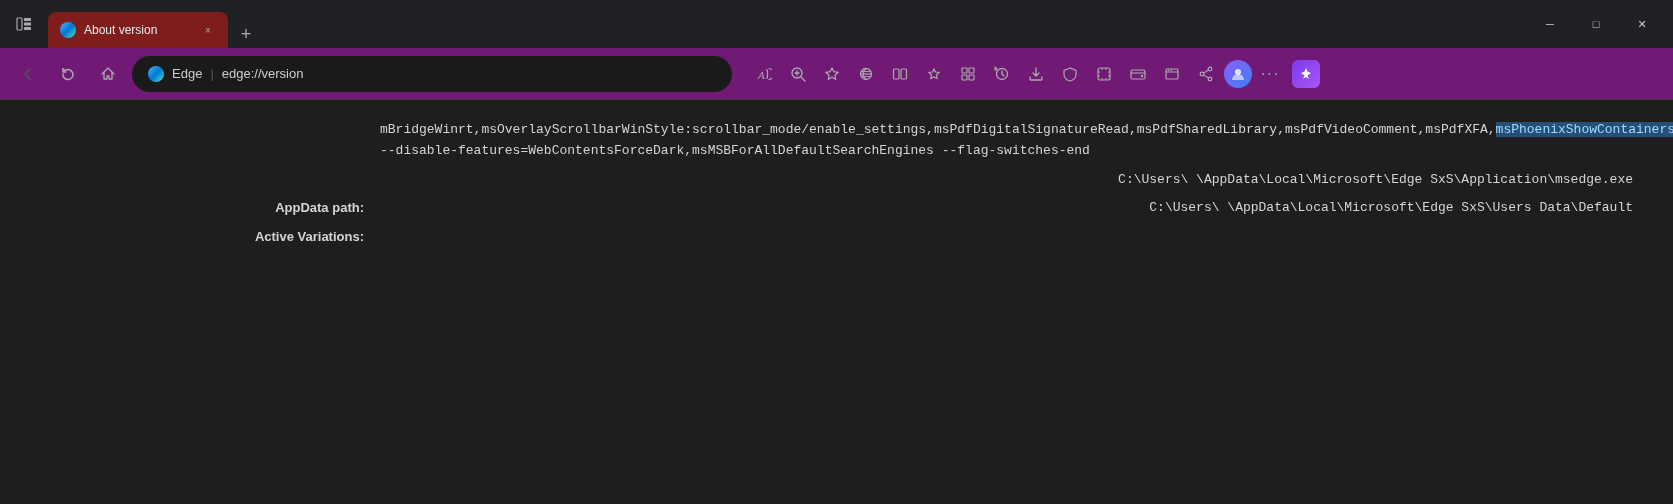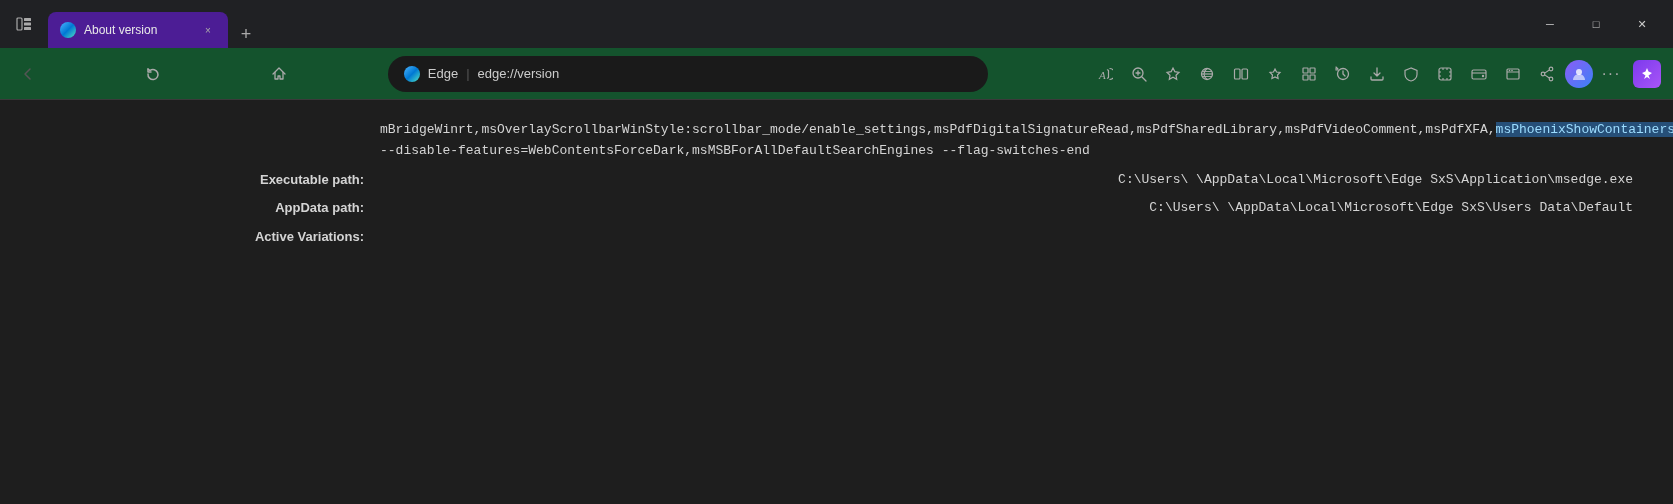--- a/index.html
+++ b/index.html
@@ -34,21 +34,21 @@
       display: flex;
       align-items: flex-end;
       height: 48px;
       margin-left: 8px;
     }
 
     .tab {
       display: flex;
       align-items: center;
       gap: 8px;
-      background: #4c1d95;
+      background: #7f1d1d;
       border-radius: 8px 8px 0 0;
       padding: 0 12px;
       height: 36px;
       min-width: 180px;
       position: relative;
     }
 
     .tab-favicon {
       width: 16px;
       height: 16px;
@@ -106,26 +106,25 @@
       justify-content: center;
       color: #ccc;
       font-size: 11px;
       cursor: pointer;
     }
 
     
     .addressbar {
       display: flex;
       align-items: center;
-      background: #14532d;
+      background: #701a75;
       height: 52px;
       padding: 0 12px;
       gap: 8px;
       border-bottom: 1px solid #3a3a3a;
-      justify-content: space-between;
     }
 
     .nav-btn {
       width: 32px;
       height: 32px;
       display: flex;
       align-items: center;
       justify-content: center;
       color: #999;
       font-size: 14px;
@@ -463,21 +462,20 @@
 </div>
 
 <div class="content">
   <div class="content-body">
 
     <div class="flags-text">
       <span>mBridgeWinrt,msOverlayScrollbarWinStyle:scrollbar_mode/enable_settings,msPdfDigitalSignatureRead,msPdfSharedLibrary,msPdfVideoComment,msPdfXFA,</span><span class="highlighted">msPhoenixShowContainersInEdge</span><span>,msPlayReadyWin10,msProjectKodiak,msRefreshRateBoostOnScroll,msRobin,msVisualRejuvMaterialsMenu,msVisualRejuvRoundedTabs,msWebAppLinkHandling,msWebAppLinkHandlingWinIntegration,msWebAppWidgets,msWidevinePlatform,msWorkspacesComments --disable-features=WebContentsForceDark,msMSBForAllDefaultSearchEngines --flag-switches-end</span>
     </div>
 
     <div class="info-row">
-      <span class="info-label">Executable path:</span>
       <span class="info-value">C:\Users\        \AppData\Local\Microsoft\Edge SxS\Application\msedge.exe</span>
     </div>
 
     <div class="info-row">
       <span class="info-label">AppData path:</span>
       <span class="info-value">C:\Users\        \AppData\Local\Microsoft\Edge SxS\Users Data\Default</span>
     </div>
 
     <div class="info-row">
       <span class="info-label">Active Variations:</span>

